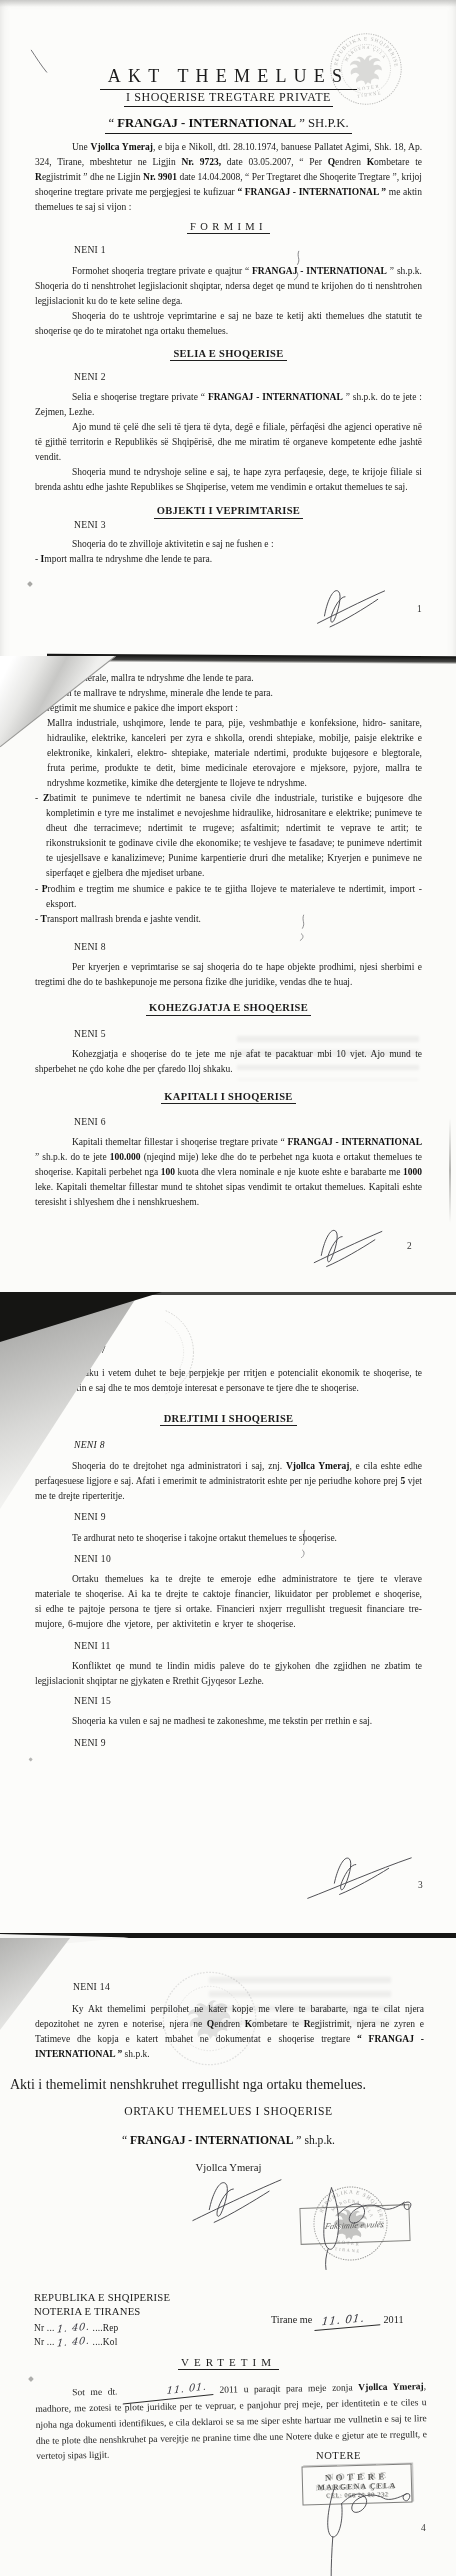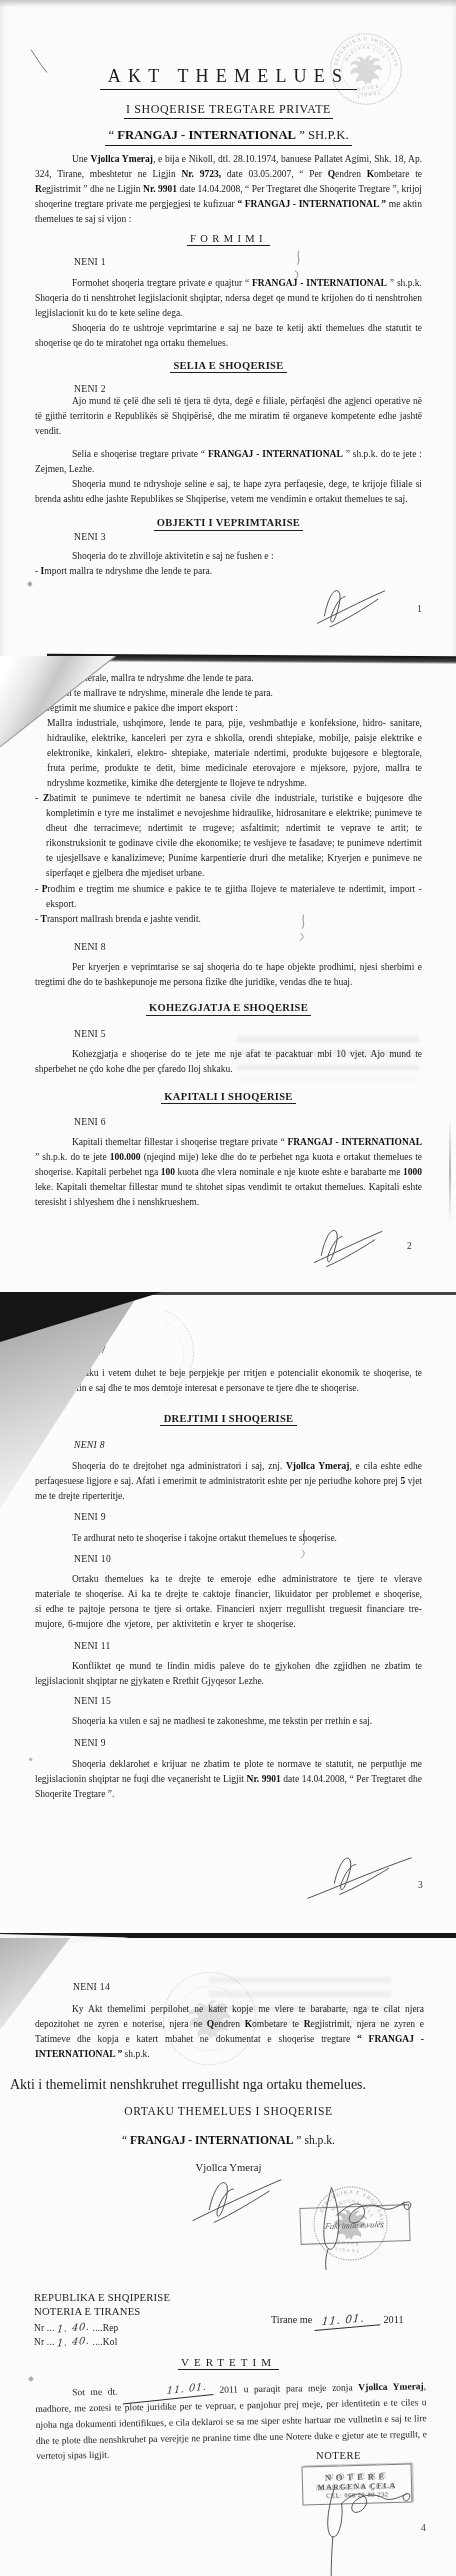--- a/index.html
+++ b/index.html
@@ -70,42 +70,42 @@
         <text font-size="8" letter-spacing="2"><textPath href="#sc1b" startOffset="8%">MARGENA ÇELA</textPath></text>
         <path d="M75,58 C70,50 64,49 60,53 C66,53 68,57 66,61 C58,54 48,57 46,65 C54,61 60,64 60,70 C50,68 44,74 46,82 C53,77 59,79 61,85 C55,88 52,93 54,98 C59,94 64,94 68,97 L70,104 L75,100 L80,104 L82,97 C86,94 91,94 96,98 C98,93 95,88 89,85 C91,79 97,77 104,82 C106,74 100,68 90,70 C90,64 96,61 104,65 C102,57 92,54 84,61 C82,57 84,53 90,53 C86,49 80,50 75,58 Z" fill="#8c8c8a" opacity=".55"></path>
         <text x="75" y="113" text-anchor="middle" font-size="8.5" letter-spacing="3">NOTER</text>
         <text x="75" y="126" text-anchor="middle" font-size="8" letter-spacing="3">TIRANE</text>
       </svg>
     </div>
 
     <div class="ctr" style="margin:0;padding-top:66px;">
       <span class="title">AKT THEMELUES</span>
     </div>
-    <div class="ctr" style="margin-top:12px;">
+    <div class="ctr" style="">
       <span class="subtitle">I SHOQERISE TREGTARE PRIVATE</span>
     </div>
     <div class="ctr" style="margin-top:8.8px;">
       <span class="companyhead"><span>“ </span><span class="b">FRANGAJ - INTERNATIONAL</span><span> ” SH.P.K.</span></span>
     </div>
 
     <p class="p ind" style="margin-top:6.6px;"><span>Une </span><span class="b">Vjollca Ymeraj</span><span>, e bija e Nikoll, dtl. 28.10.1974, banuese Pallatet Agimi, Shk. 18, Ap. 324, Tirane, mbeshtetur ne Ligjin </span><span class="b">Nr. 9723,</span><span> date 03.05.2007, “ Per </span><span class="b">Q</span><span>endren </span><span class="b">K</span><span>ombetare te </span><span class="b">R</span><span>egjistrimit ” dhe ne Ligjin </span><span class="b">Nr. 9901</span><span> date 14.04.2008, “ Per Tregtaret dhe Shoqerite Tregtare ”, krijoj shoqerine tregtare private me pergjegjesi te kufizuar </span><span class="b">“ FRANGAJ - INTERNATIONAL ”</span><span> me aktin themelues te saj si vijon :</span></p>
 
     <div class="ctr" style="margin-top:5.5px;">
       <span class="sect h-u spread" style="font-weight:normal;">FORMIMI</span>
     </div>
     <p class="neni" style="margin-top:10px;">NENI 1</p>
     <p class="p ind" style="margin-top:8.8px;"><span>Formohet shoqeria tregtare private e quajtur “ </span><span class="b">FRANGAJ - INTERNATIONAL</span><span> ” sh.p.k. Shoqeria do ti nenshtrohet legjislacionit shqiptar, ndersa deget qe mund te krijohen do ti nenshtrohen legjislacionit ku do te kete seline dega.</span></p>
     <p class="p ind">Shoqeria do te ushtroje veprimtarine e saj ne baze te ketij akti themelues dhe statutit te shoqerise qe do te miratohet nga ortaku themelues.</p>
 
     <div class="ctr" style="margin-top:8.8px;">
       <span class="sect h-u">SELIA E SHOQERISE</span>
     </div>
     <p class="neni" style="margin-top:10px;">NENI 2</p>
+    <p class="p ind" style="margin-top:8.8px;"><span>Selia e shoqerise tregtare private “ </span><span class="b">FRANGAJ - INTERNATIONAL</span><span> ” sh.p.k. do te jete : Zejmen, Lezhe.</span></p>
     <p class="p ind">Ajo mund të çelë dhe seli të tjera të dyta, degë e filiale, përfaqësi dhe agjenci operative në të gjithë territorin e Republikës së Shqipërisë, dhe me miratim të organeve kompetente edhe jashtë vendit.</p>
-    <p class="p ind" style="margin-top:8.8px;"><span>Selia e shoqerise tregtare private “ </span><span class="b">FRANGAJ - INTERNATIONAL</span><span> ” sh.p.k. do te jete : Zejmen, Lezhe.</span></p>
     <p class="p ind">Shoqeria mund te ndryshoje seline e saj, te hape zyra perfaqesie, dege, te krijoje filiale si brenda ashtu edhe jashte Republikes se Shqiperise, vetem me vendimin e ortakut themelues te saj.</p>
 
     <div class="ctr" style="margin-top:10px;">
       <span class="sect h-u">OBJEKTI I VEPRIMTARISE</span>
     </div>
     <p class="neni" style="">NENI 3</p>
     <p class="p ind" style="margin-top:7.7px;">Shoqeria do te zhvilloje aktivitetin e saj ne fushen e :</p>
     <p class="li"><span>-  </span><span class="b">I</span><span>mport mallra te ndryshme dhe lende te para.</span></p>
 
     <svg class="sig" width="14.3" height="32" style="position:absolute;left:291px;top:249px;opacity:.7;" viewBox="0 0 26 58">
@@ -197,21 +197,20 @@
     <p class="neni" style="margin-top:6.6px;">NENI 10</p>
     <p class="p ind" style="margin-top:8.8px;word-spacing:1.4px;">Ortaku themelues ka te drejte te emeroje edhe administratore te tjere te vlerave materiale te shoqerise. Ai ka te drejte te caktoje financier, likuidator per problemet e shoqerise, si edhe te pajtoje persona te tjere si ortake. Financieri nxjerr rregullisht treguesit financiare tre-mujore, 6-mujore dhe vjetore, per aktivitetin e kryer te shoqerise.</p>
 
     <p class="neni" style="margin-top:7.7px;">NENI 11</p>
     <p class="p ind" style="margin-top:7.7px;">Konfliktet qe mund te lindin midis paleve do te gjykohen dhe zgjidhen ne zbatim te legjislacionit shqiptar ne gjykaten e Rrethit Gjyqesor Lezhe.</p>
 
     <p class="neni" style="margin-top:6.6px;">NENI 15</p>
     <p class="p ind" style="margin-top:7.7px;">Shoqeria ka vulen e saj ne madhesi te zakoneshme, me tekstin per rrethin e saj.</p>
 
     <p class="neni" style="margin-top:7.7px;">NENI 9</p>
-    <p class="p ind" style="margin-top:8.8px;"><span>Shoqeria deklarohet e krijuar ne zbatim te plote te normave te statutit, ne perputhje me legjislacionin shqiptar ne fuqi dhe veçanerisht te Ligjit </span><span class="b">Nr. 9901</span><span> date 14.04.2008, “ Per Tregtaret dhe Shoqerite Tregtare ”.</span></p>
 
     <svg class="sig" width="15.4" height="29" style="position:absolute;left:297px;top:237px;opacity:.6;" viewBox="0 0 28 52">
         <path d="M14,2 C10,12 18,18 12,28 M10,38 C16,42 12,50 8,52"></path>
       </svg>
     <div class="speck" style="left:29px;top:466px;width:3.3px;height:3.3px;border-radius:0.6px;transform:rotate(45deg);opacity:.5;"></div>
 
     <svg class="sig" width="116" height="61" style="position:absolute;left:302px;top:555px;transform:rotate(-4deg);" viewBox="0 0 210 110">
       <path d="M58,62 C66,34 80,12 88,20 C95,27 83,58 75,71 C69,80 66,72 72,60 C81,42 92,30 99,31"></path>
       <path d="M8,86 C60,70 140,42 200,26"></path>
       <path d="M66,83 C94,74 132,56 158,42"></path>

